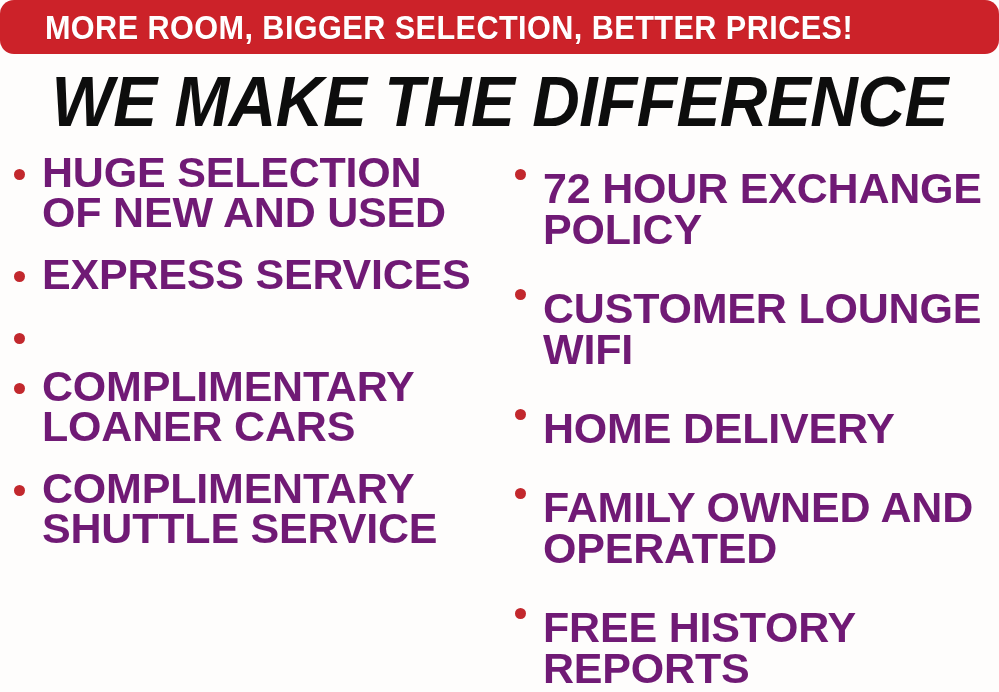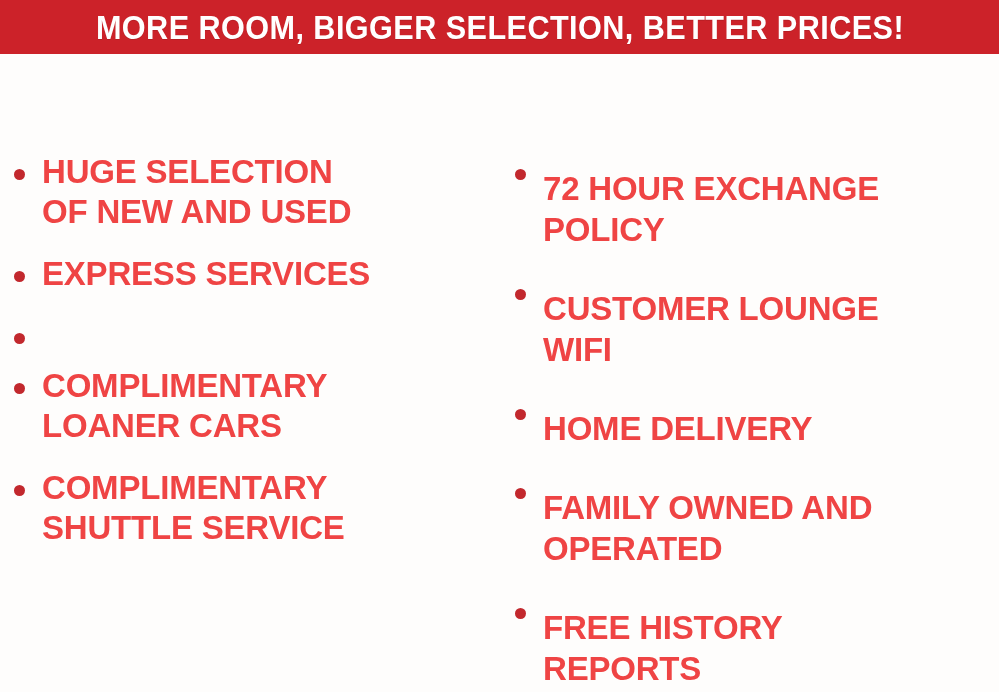--- a/index.html
+++ b/index.html
@@ -21,21 +21,22 @@
   
   .banner {
     position: absolute;
     left: 0;
     top: 0;
     width: 999px;
     height: 54px;
     background: #cc2229;
     display: flex;
     align-items: center;
-    justify-content: center;
+    justify-content: flex-start;
+    border-radius: 14px;
   }
   .banner-text {
     color: #ffffff;
     font-family: "Liberation Sans", sans-serif;
     font-weight: bold;
     font-size: 34px;
     line-height: 34px;
     letter-spacing: 0.5px;
     transform: scaleX(0.90);
     transform-origin: center center;
@@ -88,43 +89,46 @@
   .dot {
     flex: 0 0 auto;
     width: 11px;
     height: 11px;
     border-radius: 50%;
     background: #c2282d;
     margin-top: 17px;
     margin-right: 17px;
   }
   .bullet-text {
-    color: #ef4444;
+    color: #701a75;
     font-family: "Liberation Sans", sans-serif;
     font-weight: bold;
-    font-size: 33px;
+    font-size: 43px;
     line-height: 40px;
     letter-spacing: -0.2px;
     text-transform: uppercase;
     white-space: pre-line;
   }
   .col-right .bullet-text {
     line-height: 41px;
     margin-top: 16px;
   }
 </style>
 </head>
 <body>
 
 <div id="ad">
 
   <div class="banner">
     <div class="banner-text">MORE ROOM, BIGGER SELECTION, BETTER PRICES!</div>
   </div>
 
+  <div class="headline">
+    <span class="headline-text">WE MAKE THE DIFFERENCE</span>
+  </div>
 
   <div class="columns">
 
     <div class="col col-left">
       <div class="bullet-item">
         <span class="dot"></span>
         <span class="bullet-text">HUGE SELECTION
 OF NEW AND USED</span>
       </div>
       <div class="bullet-item">

